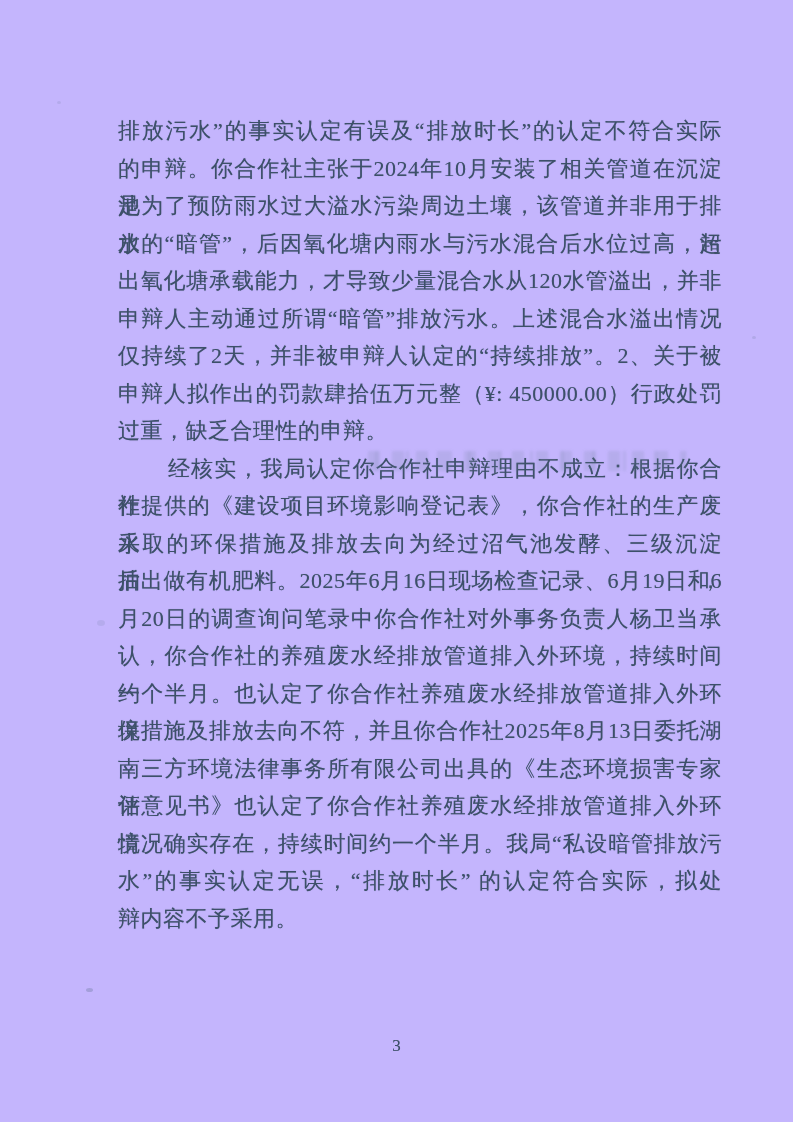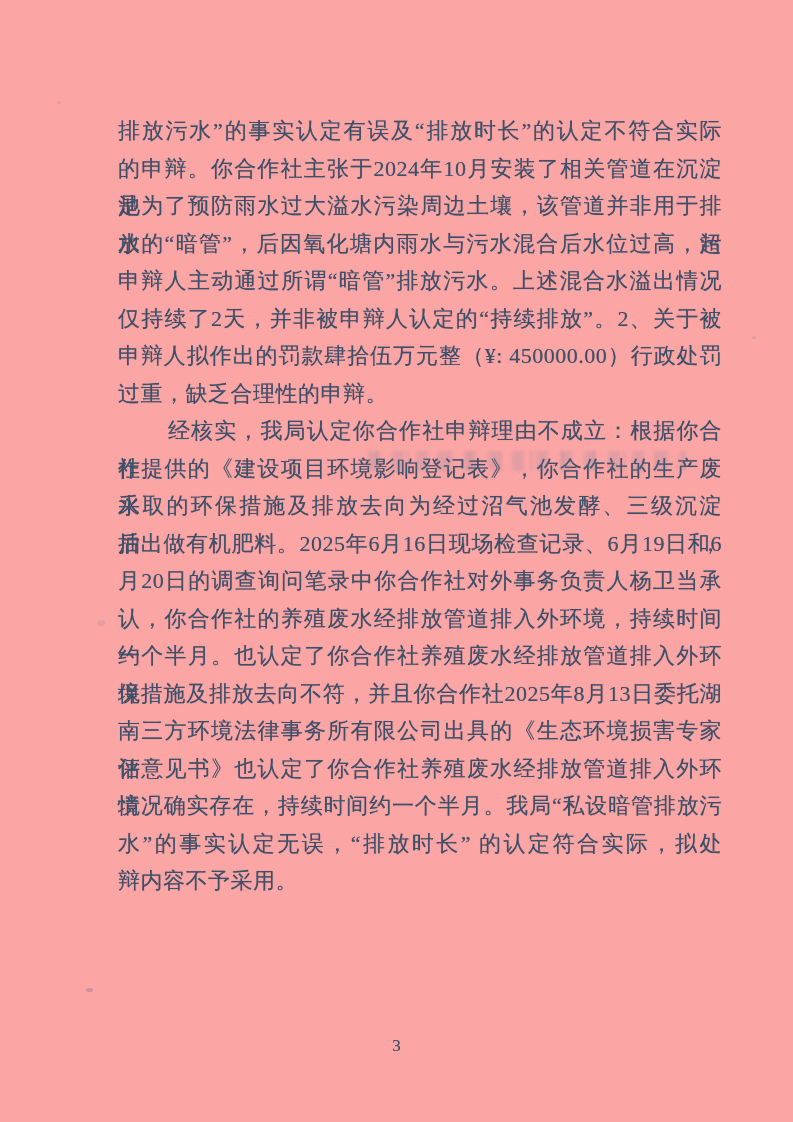--- a/index.html
+++ b/index.html
@@ -69,33 +69,34 @@
     filter: blur(0.6px);
   }
   .speck.s1 { left: 86px;  top: 988px; width: 7px; height: 4px; }
   .speck.s2 { left: 57px;  top: 101px; width: 4px; height: 3px; opacity: 0.5; }
   .speck.s3 { left: 97px;  top: 620px; width: 8px; height: 6px; opacity: 0.45; }
   .speck.s4 { left: 752px; top: 336px; width: 4px; height: 3px; opacity: 0.6; }
 </style>
 </head>
 <body>
 
-<div class="page" style="background: #fca5a5;">
+<div class="page" style="background: #c4b5fd;">
 
   <div class="text-block">
 
       <div class="doc-line">排放污水”的事实认定有误及“排放时长”的认定不符合实际</div>
 
       <div class="doc-line">的申辩。你合作社主张于2024年10月安装了相关管道在沉淀池</div>
 
 
       <div class="doc-line">是为了预防雨水过大溢水污染周边土壤，该管道并非用于排放污</div>
 
       <div class="doc-line">水的“暗管”，后因氧化塘内雨水与污水混合后水位过高，超</div>
 
+      <div class="doc-line">出氧化塘承载能力，才导致少量混合水从120水管溢出，并非</div>
 
       <div class="doc-line">申辩人主动通过所谓“暗管”排放污水。上述混合水溢出情况</div>
 
       <div class="doc-line">仅持续了2天，并非被申辩人认定的“持续排放”。2、关于被</div>
 
       <div class="doc-line">申辩人拟作出的罚款肆拾伍万元整（¥: 450000.00）行政处罚</div>
 
       <div class="doc-line short">过重，缺乏合理性的申辩。</div>
 
       <div class="doc-line indent">经核实，我局认定你合作社申辩理由不成立：根据你合作</div>

